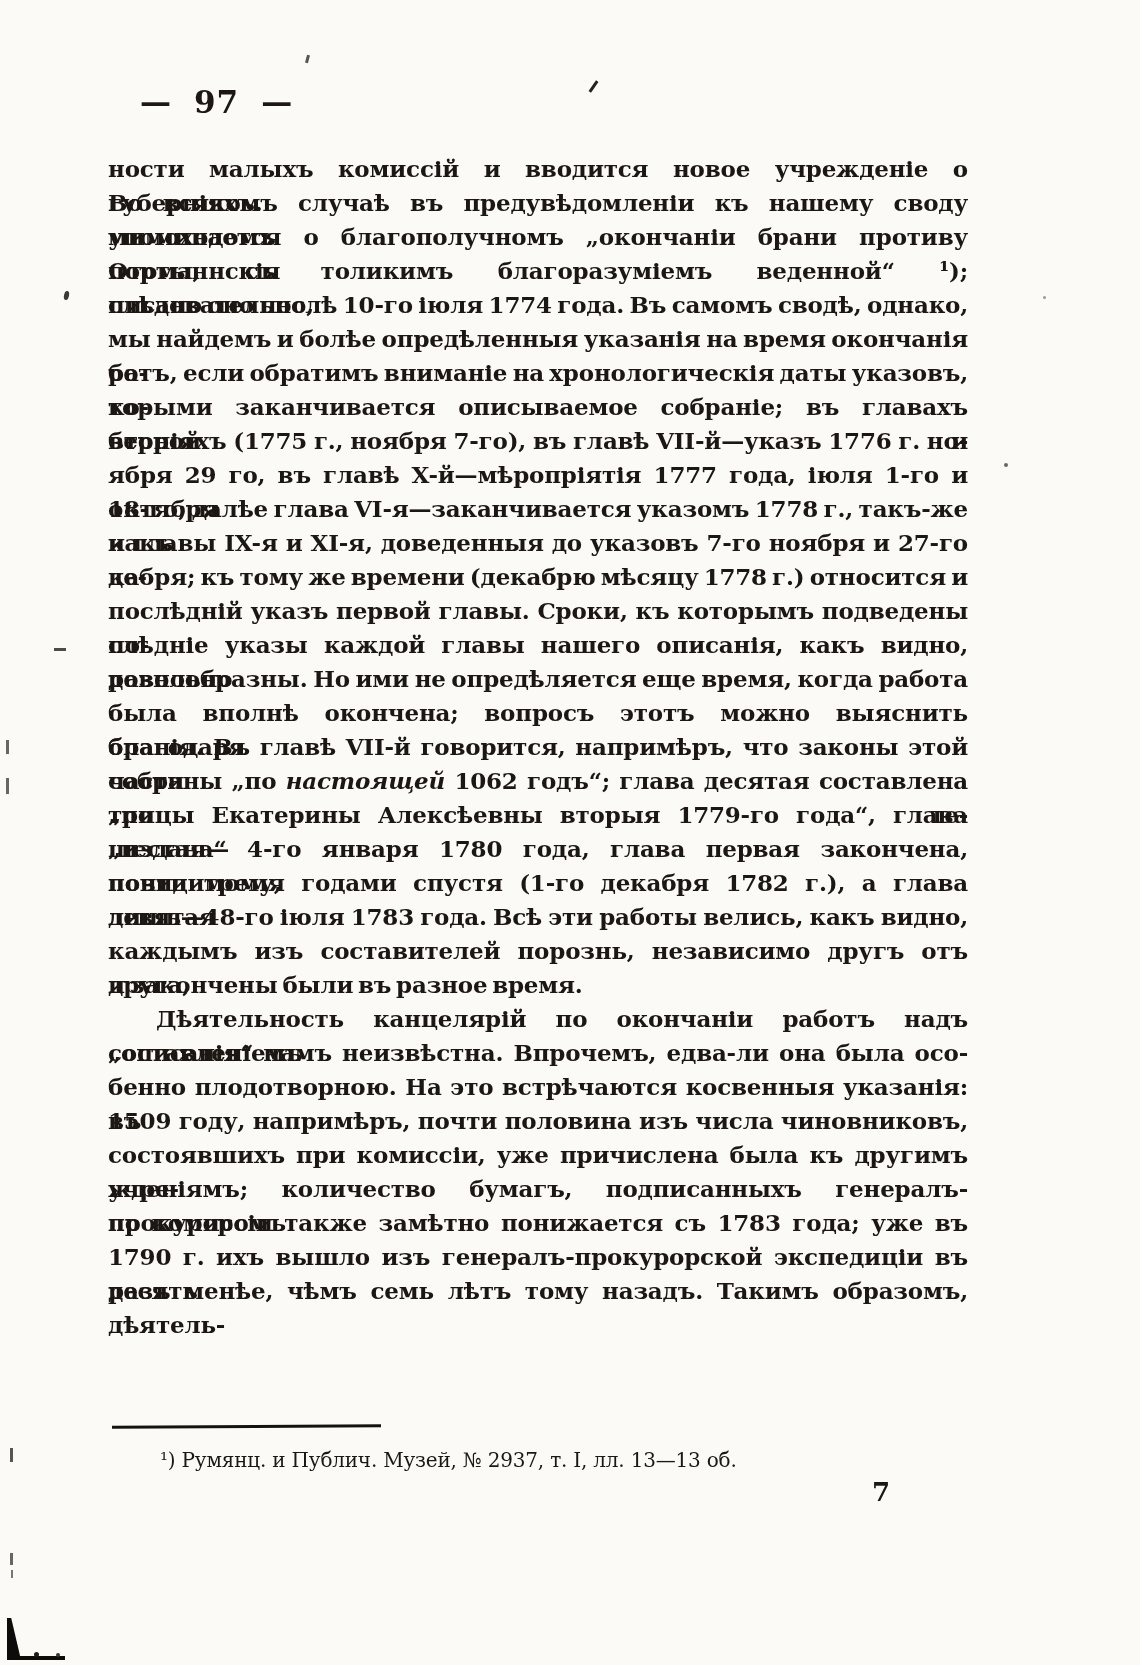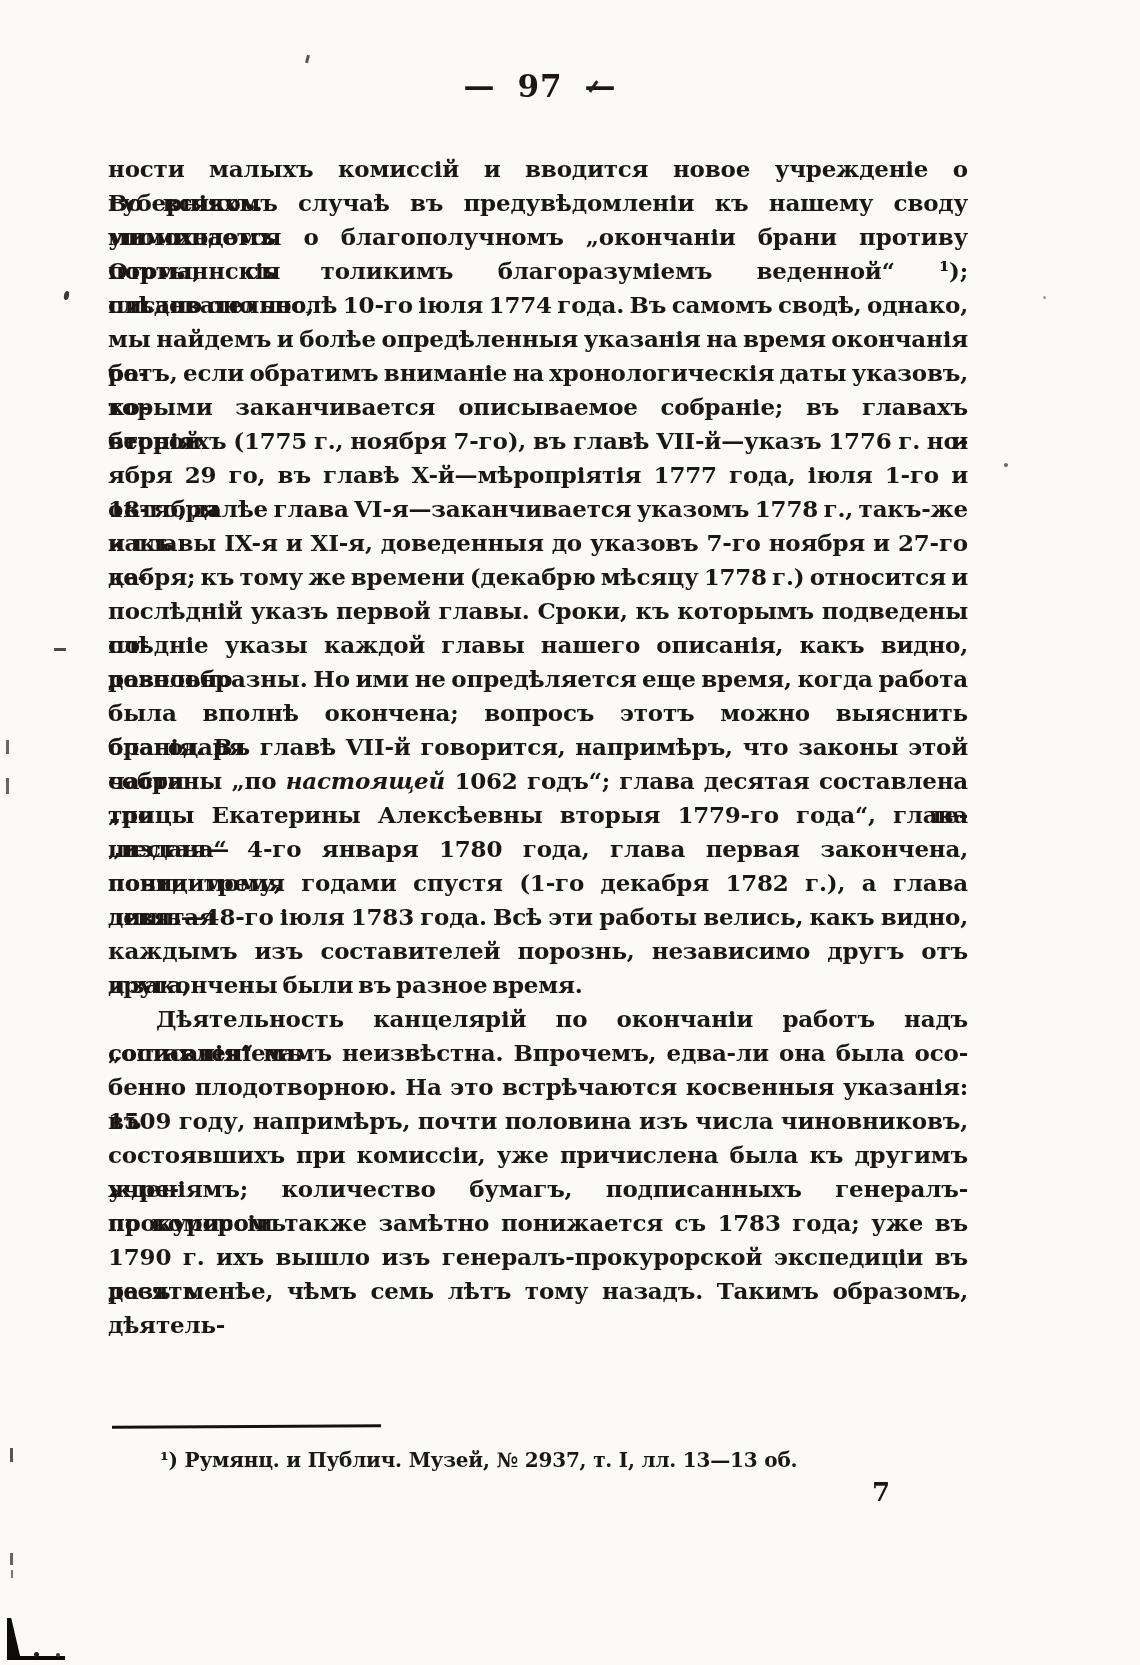--- a/index.html
+++ b/index.html
@@ -8,23 +8,23 @@
     width: 1140px;
     height: 1665px;
     background: #fbfaf7;
     color: #1c1712;
     font-family: "DejaVu Serif", "Liberation Serif", serif;
     overflow: hidden;
   }
   .page-header {
     position: absolute;
     left: 140px;
-    top: 68px;
+    top: 84px;
     width: 800px;
-    text-align: center;
+    text-align: left;
     font-size: 31px;
     font-weight: 700;
     letter-spacing: 1px;
     white-space: nowrap;
   }
   .page-header .gap { display: inline-block; width: 22px; }
   .body-text {
     position: absolute;
     left: 108px;
     top: 152px;
@@ -51,21 +51,21 @@
     height: 3px;
     background: #15120e;
     transform: rotate(-0.3deg);
   }
   .footnote {
     position: absolute;
     left: 160px;
     top: 1448px;
     width: 830px;
     font-size: 20px;
-    font-weight: 700;
+    font-weight: 400;
     letter-spacing: -0.2px;
   }
   .signature {
     position: absolute;
     left: 872px;
     top: 1477px;
     font-size: 26px;
     font-weight: 700;
   }
   .art { position: absolute; background: #444; }

